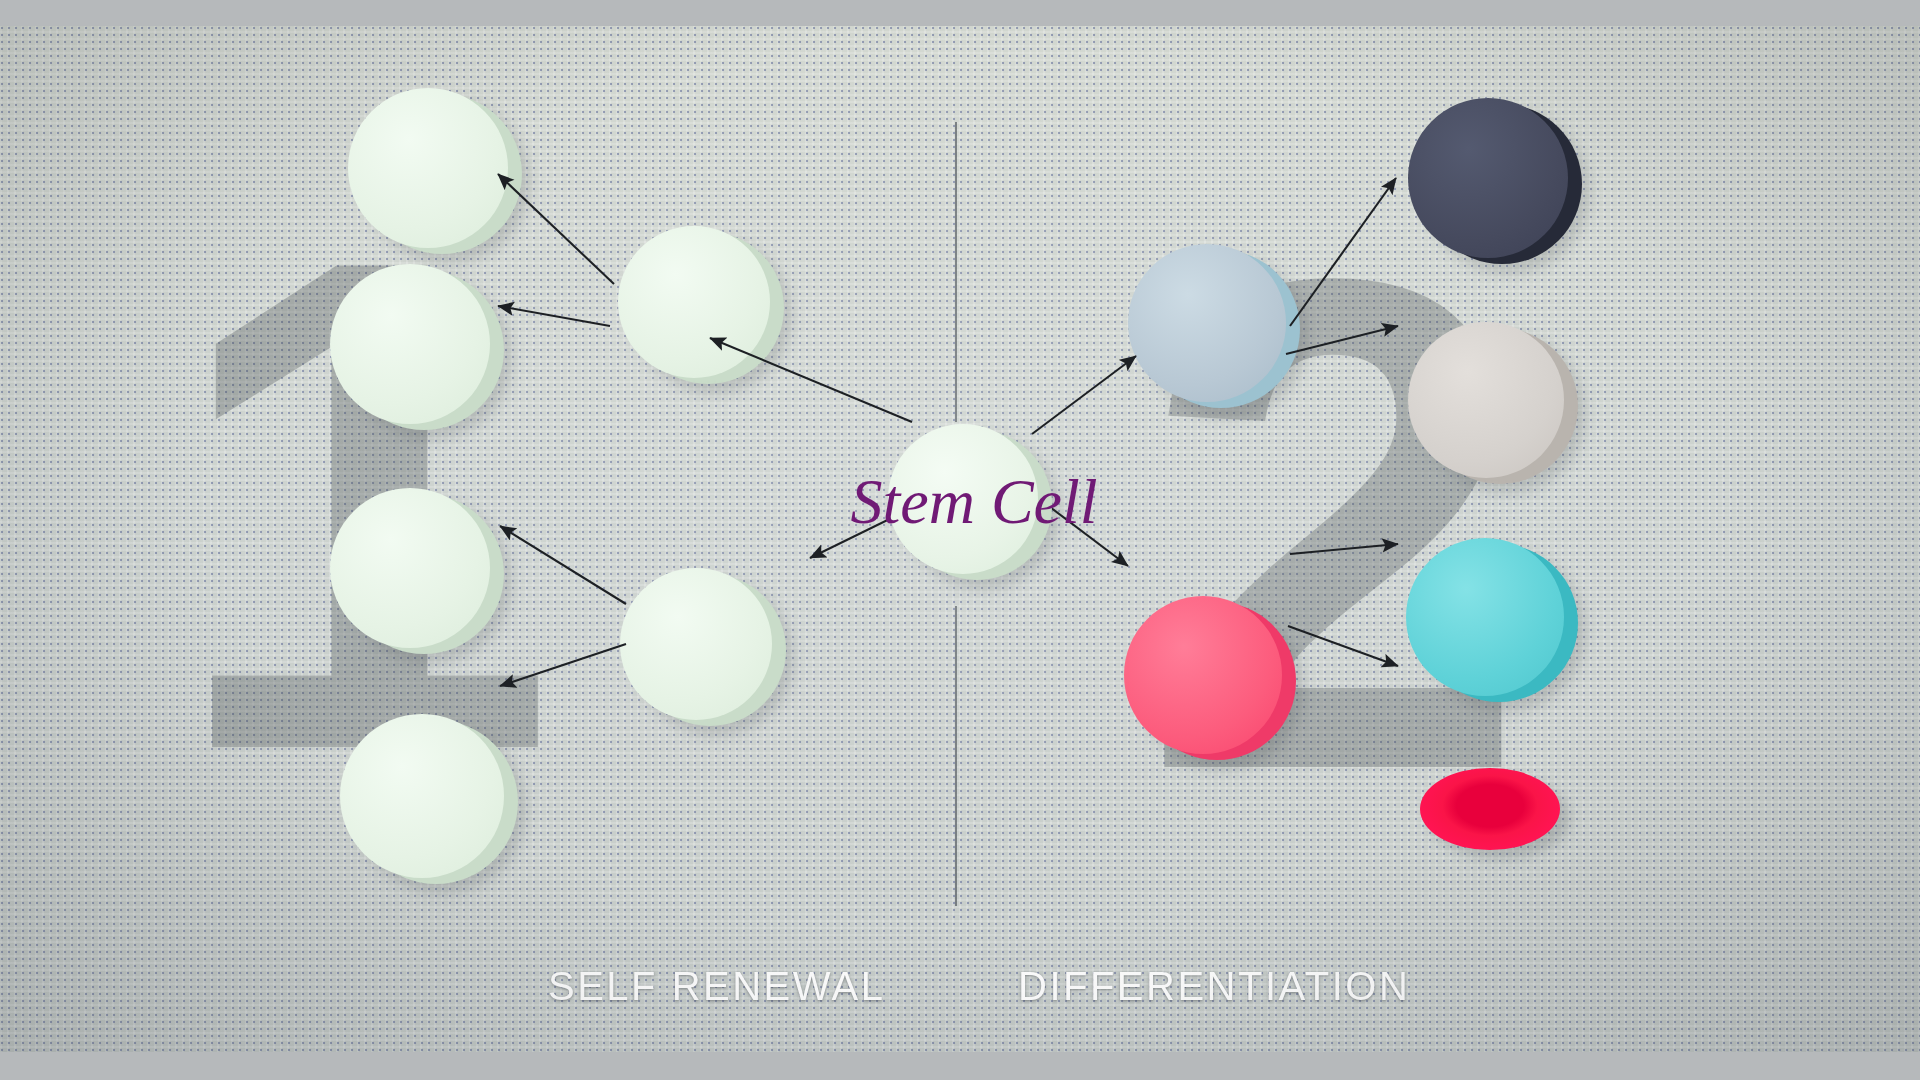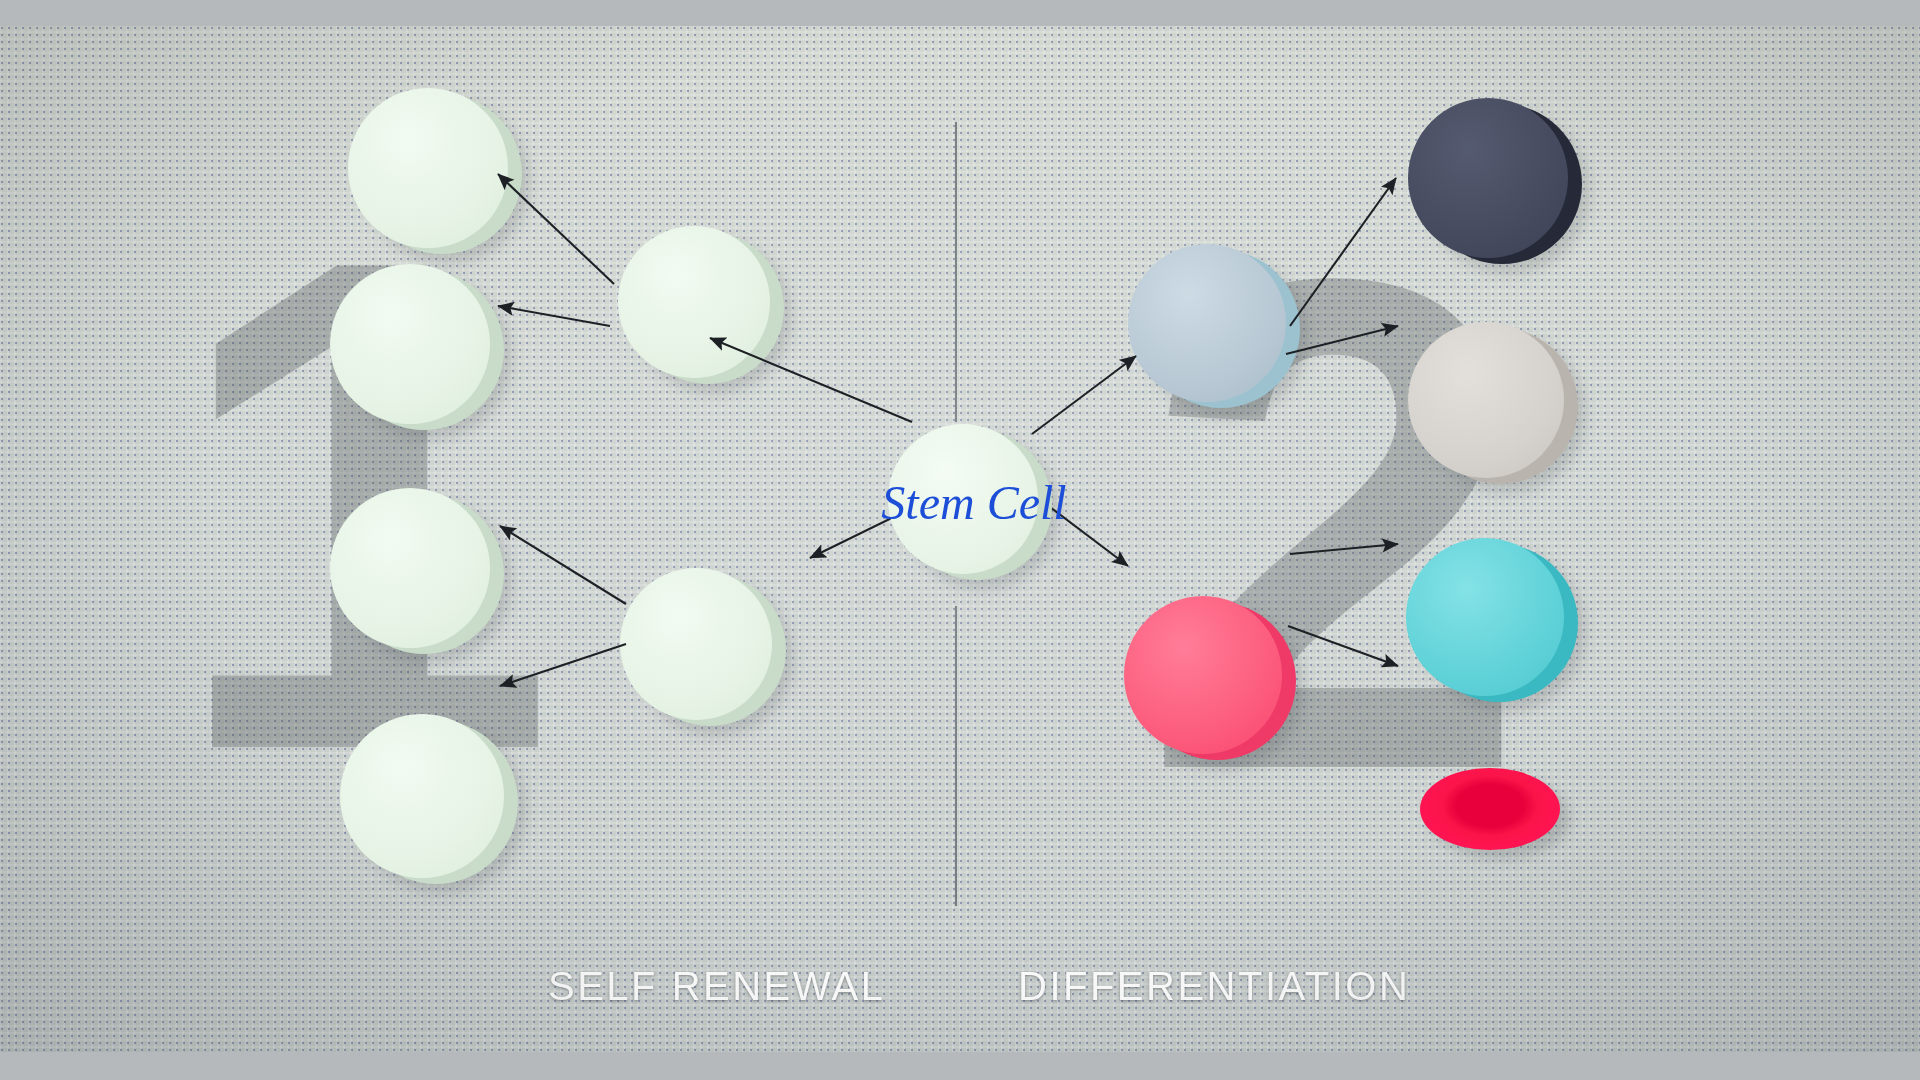--- a/index.html
+++ b/index.html
@@ -181,21 +181,21 @@
       <div class="shadow"></div>
       <div class="side" style="background:#c9dcc9;"></div>
       <div class="face" style="background:radial-gradient(circle at 38% 32%, #f2fbf2 0%, #e6f3e5 60%, #dcecdb 100%);"></div>
     </div>
 
     <div class="cell" id="stemcell" style="left:888px;top:398px;width:150px;height:150px;">
       <div class="shadow"></div>
       <div class="side" style="background:#c9dcc9;"></div>
       <div class="face" style="background:radial-gradient(circle at 38% 32%, #f4fcf4 0%, #e8f4e7 62%, #dceddc 100%);"></div>
     </div>
-    <div class="label" style="position:absolute;left:974px;top:476px;transform:translate(-50%,-50%);white-space:nowrap;font-family:'Liberation Serif',serif;font-style:italic;font-size:48px;color:#1d4ed8;z-index:9;">Stem Cell</div>
+    <div class="label" style="position:absolute;left:974px;top:476px;transform:translate(-50%,-50%);white-space:nowrap;font-family:'Liberation Serif',serif;font-style:italic;font-size:64px;color:#701a75;z-index:9;">Stem Cell</div>
 
     <div class="cell" id="pu" style="left:1128px;top:218px;width:158px;height:158px;z-index:4;">
       <div class="shadow"></div>
       <div class="side" style="background:#9cc2d0;"></div>
       <div class="face" style="background:radial-gradient(circle at 38% 32%, #ccdbe4 0%, #b8c8d4 62%, #a8bbc9 100%);"></div>
     </div>
 
     <div class="cell" id="pl" style="left:1124px;top:570px;width:158px;height:158px;z-index:4;">
       <div class="shadow"></div>
       <div class="side" style="background:#ef3a68;"></div>

